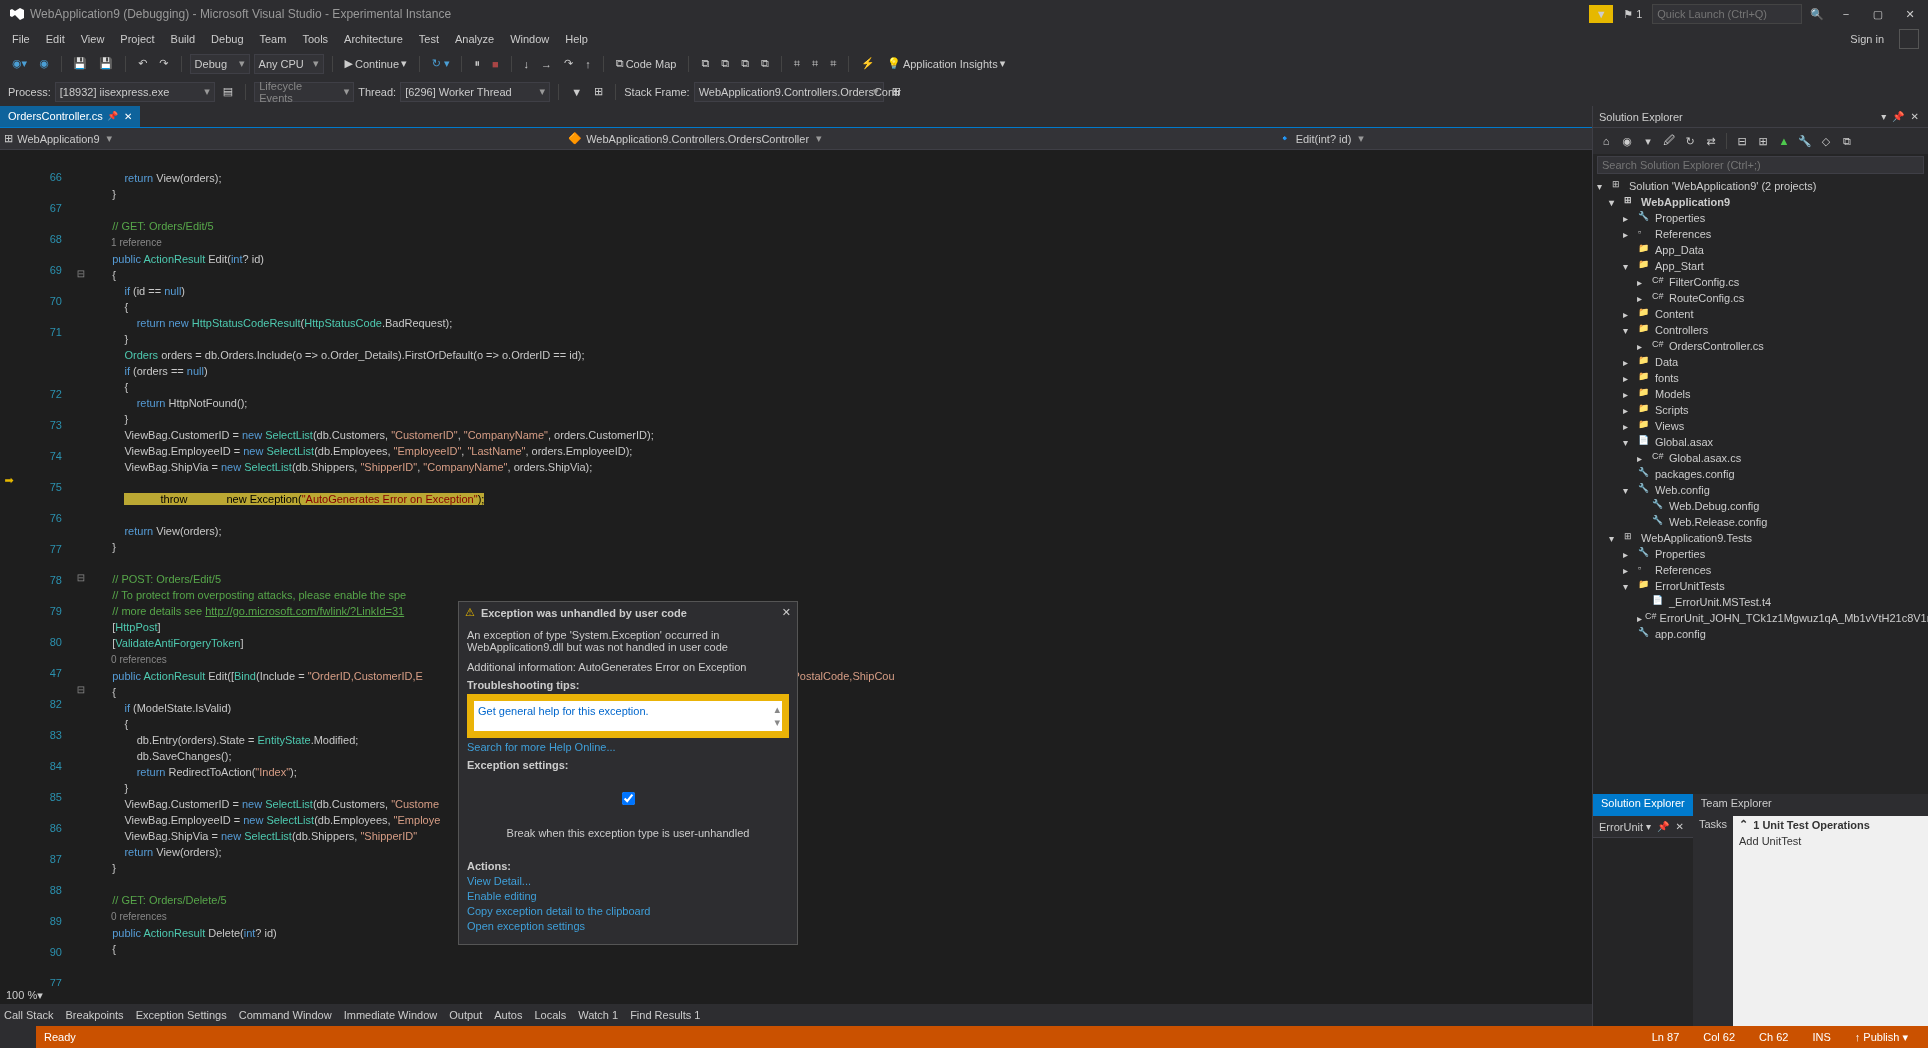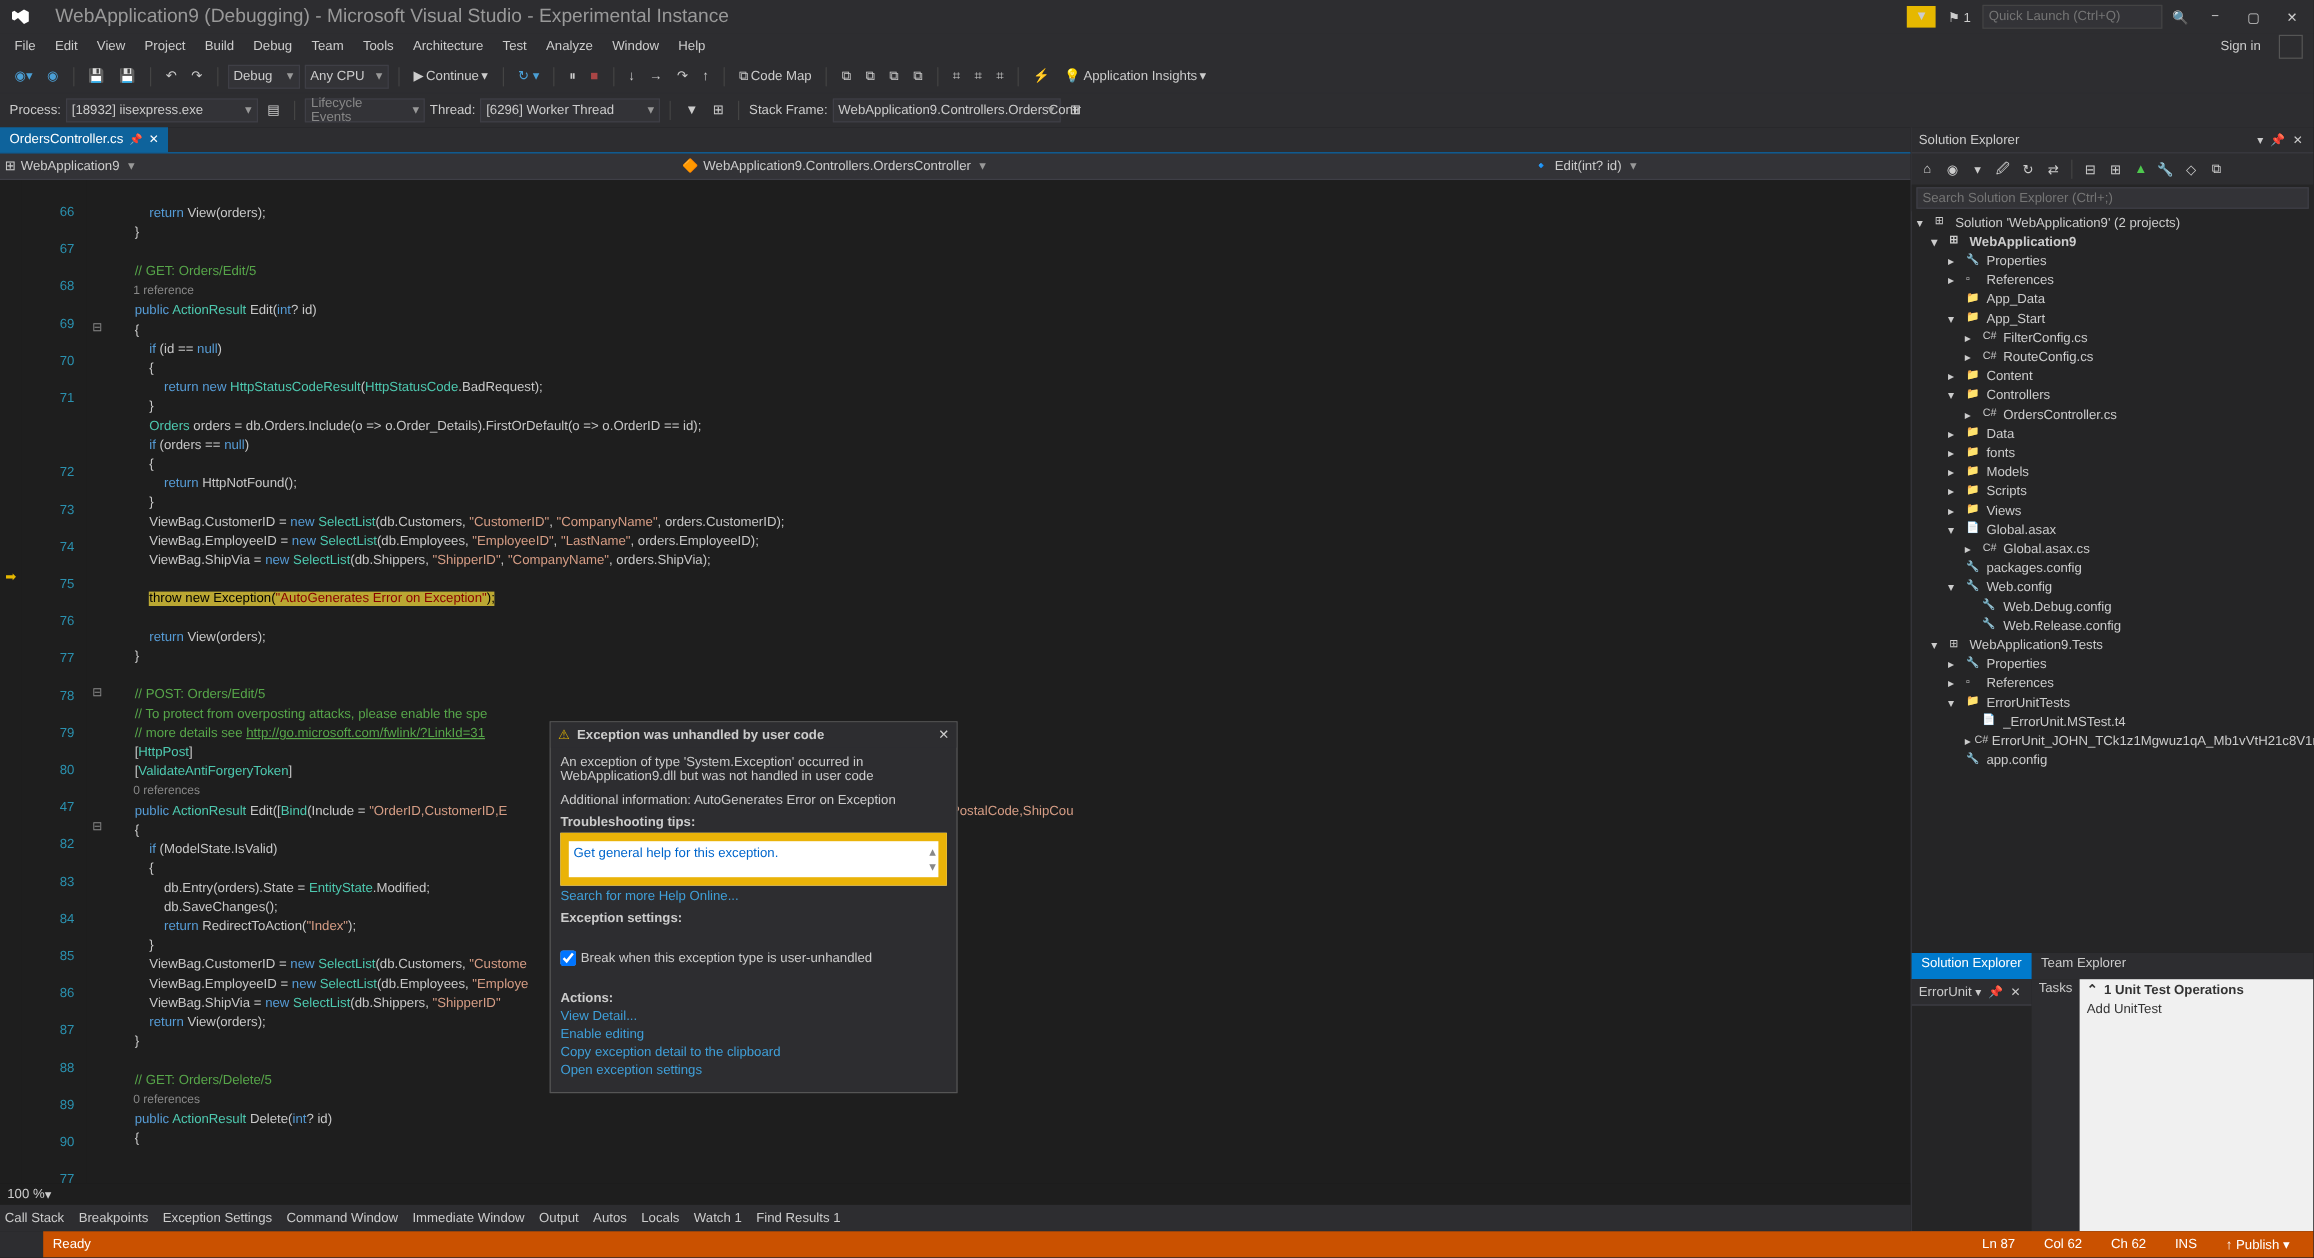--- a/index.html
+++ b/index.html
@@ -1,19 +1,19 @@
 <!DOCTYPE html>
 <html><head>
 <meta charset="utf-8">
 <style>
 * { margin: 0; padding: 0; box-sizing: border-box; font-family: 'Segoe UI', sans-serif; font-size: 11px; }
 body { background: #2d2d30; color: #ccc; width: 1928px; height: 1048px; overflow: hidden; display: flex; flex-direction: column; }
 .titlebar { height: 28px; background: #2d2d30; display: flex; align-items: center; padding: 0 4px; }
 .titlebar .vs-icon { width: 16px; height: 16px; margin: 0 5px; }
-.titlebar .title { flex: 1; color: #999; font-size: 16px; margin-left: 16px; }
+.titlebar .title { flex: 1; color: #999; font-size: 12px; }
 .titlebar .controls { display: flex; align-items: center; gap: 4px; }
 .titlebar .yellow-btn { background: #e6b800; width: 24px; height: 18px; display: flex; align-items: center; justify-content: center; }
 .titlebar .notif { color: #ccc; padding: 0 6px; }
 .titlebar .search { background: #333337; border: 1px solid #444; width: 150px; height: 20px; padding: 0 4px; color: #999; }
 .titlebar .winbtn { width: 28px; height: 20px; display: flex; align-items: center; justify-content: center; color: #ccc; }
 .menubar { height: 22px; background: #2d2d30; display: flex; align-items: center; padding: 0 4px; }
 .menubar .mitem { padding: 2px 8px; color: #ccc; cursor: pointer; }
 .menubar .spacer { flex: 1; }
 .menubar .signin { color: #ccc; padding: 0 10px; }
 .menubar .user-icon { width: 20px; height: 20px; border: 1px solid #555; margin: 0 5px; }
@@ -38,21 +38,21 @@
 .margin { width: 18px; background: #1e1e1e; padding-top: 4px; }
 .margin .fold { color: #888; font-size: 10px; text-align: center; line-height: 16px; height: 16px; }
 .code { flex: 1; background: #1e1e1e; font-family: Consolas, monospace; font-size: 13px; line-height: 16px; padding: 4px 0 0 10px; white-space: pre; color: #dcdcaa; overflow: hidden; position: relative; }
 .code .kw { color: #569cd6; }
 .code .type { color: #4ec9b0; }
 .code .str { color: #d69d85; }
 .code .cmt { color: #57a64a; }
 .code .txt { color: #c8c8c8; }
 .code .reflink { color: #888; font-size: 10px; }
 .code .highlight { background: #bba833; color: #000; }
-.code .highlight .kw { color: #000; }
+.code .highlight .kw { color: #000; padding-left: 36px; }
 .code .highlight .str { color: #800; }
 .code .highlight .type { color: #000; }
 .zoom { height: 18px; background: #1e1e1e; padding: 0 6px; color: #ccc; display: flex; align-items: center; }
 .bottom-tabs { height: 22px; background: #2d2d30; display: flex; align-items: center; padding: 0 4px; gap: 12px; }
 .bottom-tabs .btab { color: #ccc; }
 .right-panels { width: 336px; display: flex; flex-direction: column; background: #252526; border-left: 1px solid #3f3f46; }
 .panel-header { height: 22px; background: #2d2d30; display: flex; align-items: center; padding: 0 6px; color: #ccc; border-bottom: 1px solid #3f3f46; }
 .panel-header .ph-title { flex: 1; }
 .panel-header .ph-btn { padding: 0 3px; color: #ccc; font-size: 10px; }
 .soln-toolbar { height: 26px; background: #2d2d30; display: flex; align-items: center; padding: 0 4px; gap: 3px; }
@@ -78,21 +78,21 @@
 .statusbar .sb-item { padding: 0 12px; }
 .exception-popup { position: absolute; left: 458px; top: 451px; width: 340px; background: #2d2d30; border: 1px solid #555; color: #ccc; z-index: 100; font-size: 11px; }
 .exception-popup .ep-head { background: #2d2d30; padding: 4px 6px; display: flex; align-items: center; gap: 6px; }
 .exception-popup .ep-head .warn { color: #e6b800; }
 .exception-popup .ep-head .ep-title { flex: 1; font-weight: bold; }
 .exception-popup .ep-body { padding: 6px 8px; }
 .exception-popup .ep-section { margin: 6px 0; }
 .exception-popup .ep-section .lbl { font-weight: bold; margin-bottom: 3px; }
 .exception-popup .ep-list { background: #fff; color: #0066cc; border: 7px solid #eab308; padding: 4px; min-height: 44px; position: relative; }
 .exception-popup .link { color: #3f9fd8; cursor: pointer; display: block; margin: 3px 0; }
-.exception-popup .chk { display: flex; align-items: center; gap: 4px; margin: 21px 0; }
+.exception-popup .chk { display: flex; align-items: center; gap: 22px; margin: 21px 0; flex-direction: column; }
 </style>
 </head>
 <body>
 
 <div class="titlebar">
   <span class="vs-icon"><svg viewBox="0 0 16 16">
         <path fill="#fff" d="M11 2l4 2v8l-4 2-5-5-3 2-2-1V4l2-1 3 2 5-3z"></path>
       </svg></span>
   <span class="title">WebApplication9 (Debugging) - Microsoft Visual Studio - Experimental Instance</span>
   <div class="controls">

